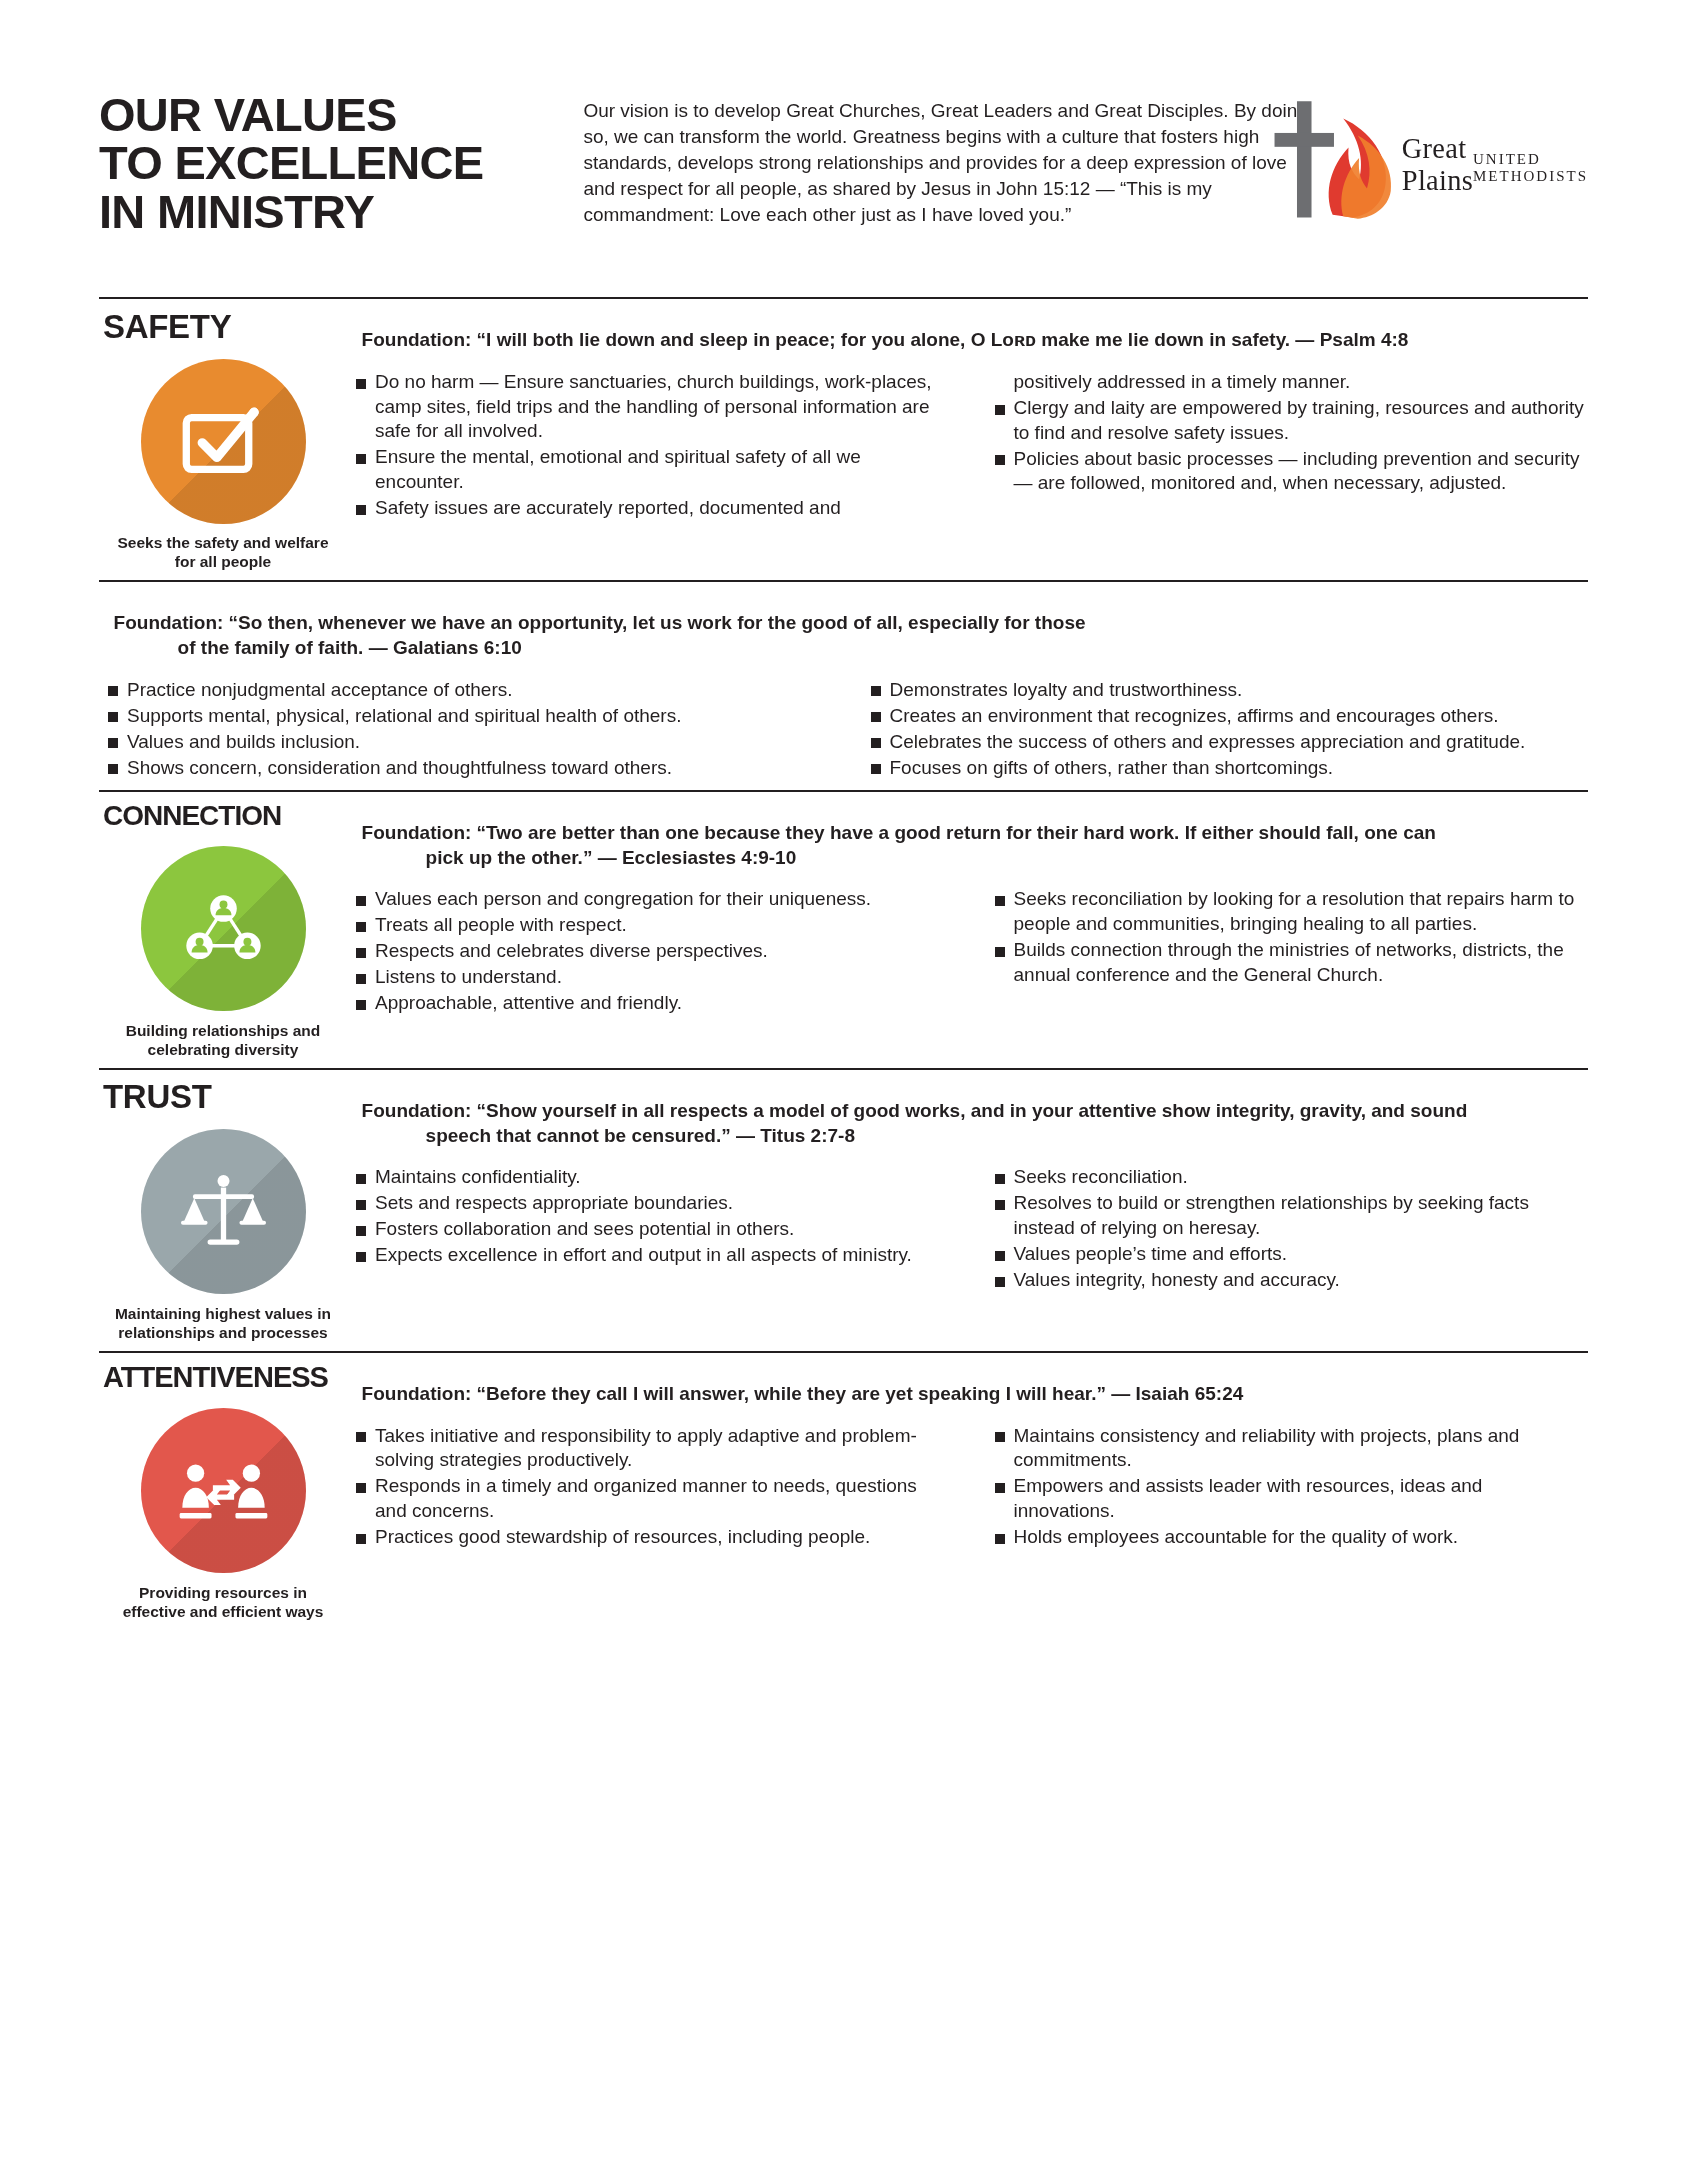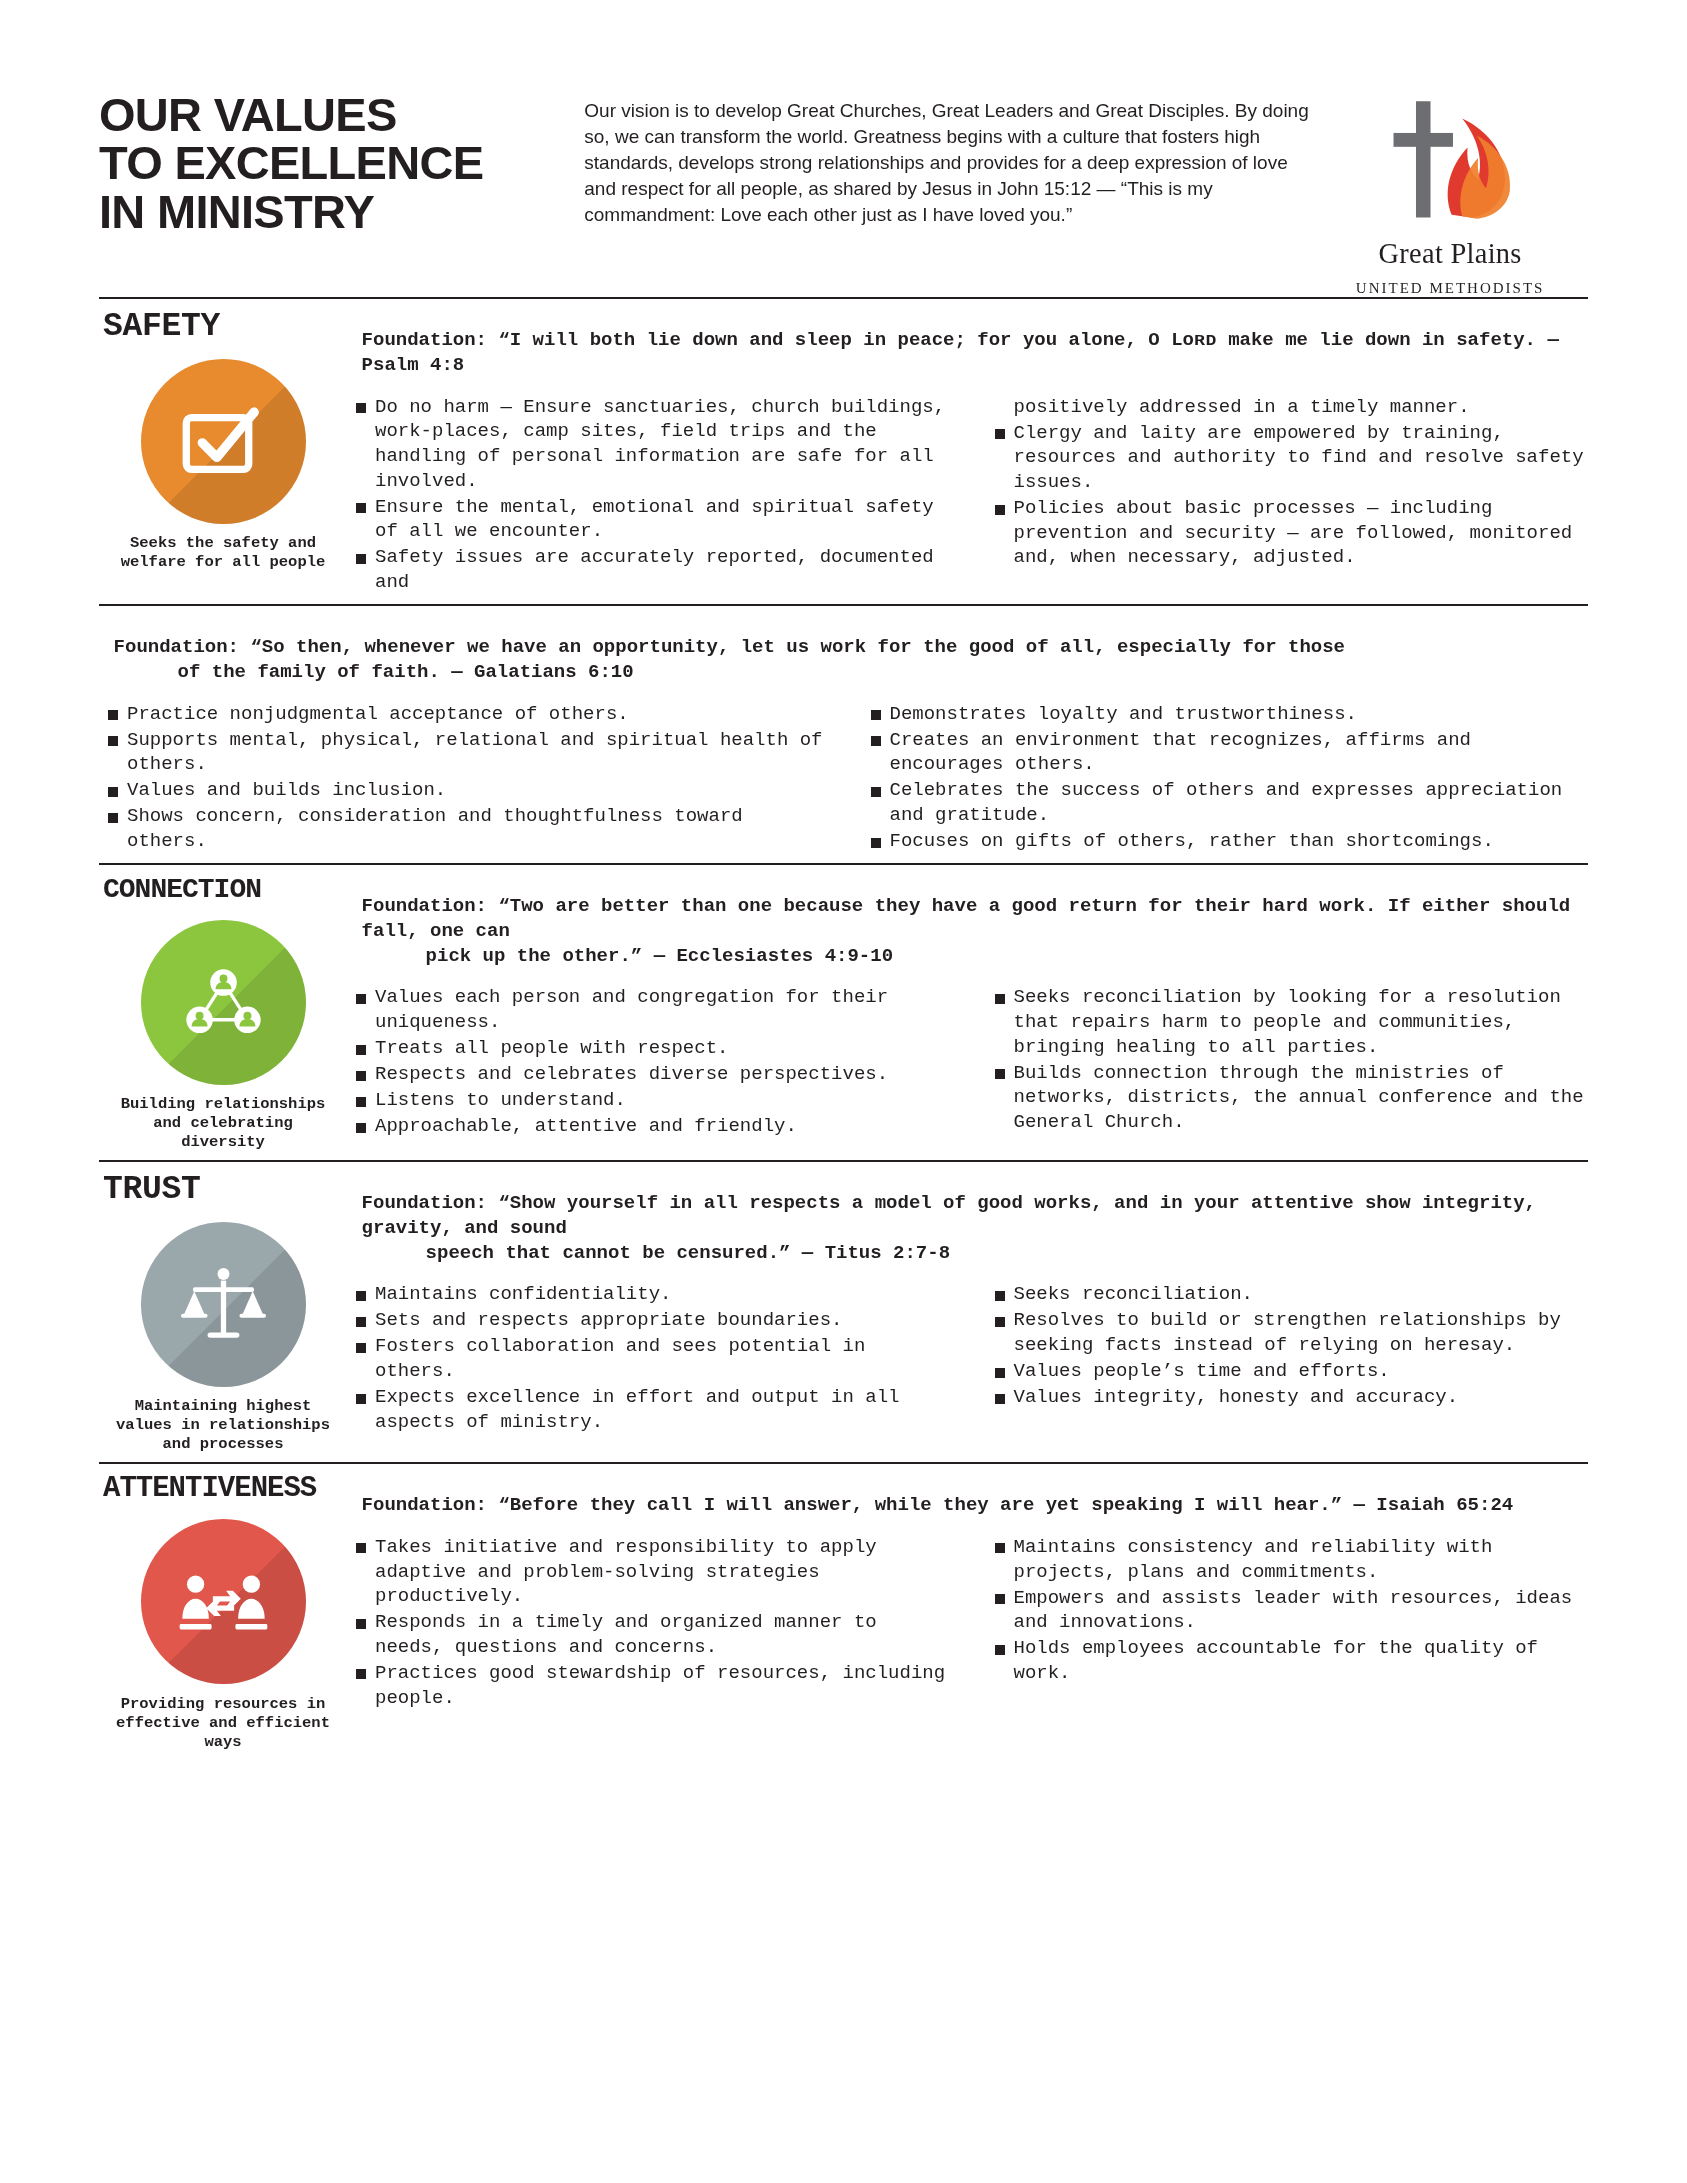--- a/index.html
+++ b/index.html
@@ -49,23 +49,24 @@
     padding-left: 13.2px;
   }
   .vision-text {
     font-size: 19px;
     line-height: 1.37;
     color: #231f20;
   }
   .logo-block {
     width: 278px;
     display: flex;
-    flex-direction: column;
+    flex-direction: row;
     align-items: center;
     padding-top: 13.2px;
+    justify-content: flex-end;
   }
   .logo-mark {
     width: 142px;
     height: 142px;
     position: relative;
   }
   .logo-name {
     font-family: "Liberation Serif", serif;
     font-size: 28.4px;
     color: #231f20;
@@ -83,21 +84,20 @@
   
   .rule {
     border-top: 2.6px solid #231f20;
     margin: 0;
   }
   .section {
     display: flex;
     padding-top: 9.3px;
     padding-bottom: 8px;
     position: relative;
-    font-family: Liberation Mono, monospace;
   }
   .left-col {
     width: 248px;
     flex: 0 0 248px;
     display: flex;
     flex-direction: column;
     align-items: center;
     padding-top: 1.3px;
   }
   .value-name {

